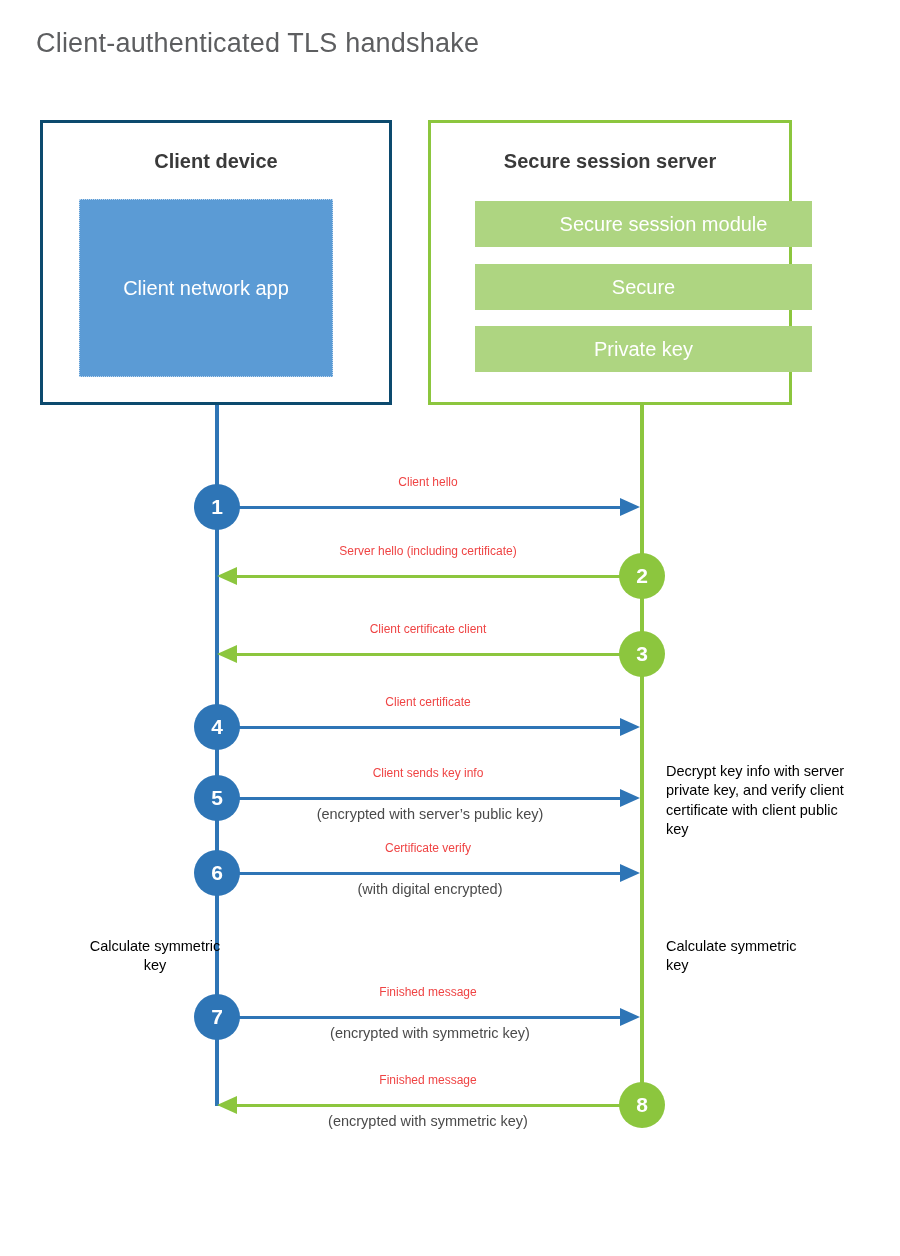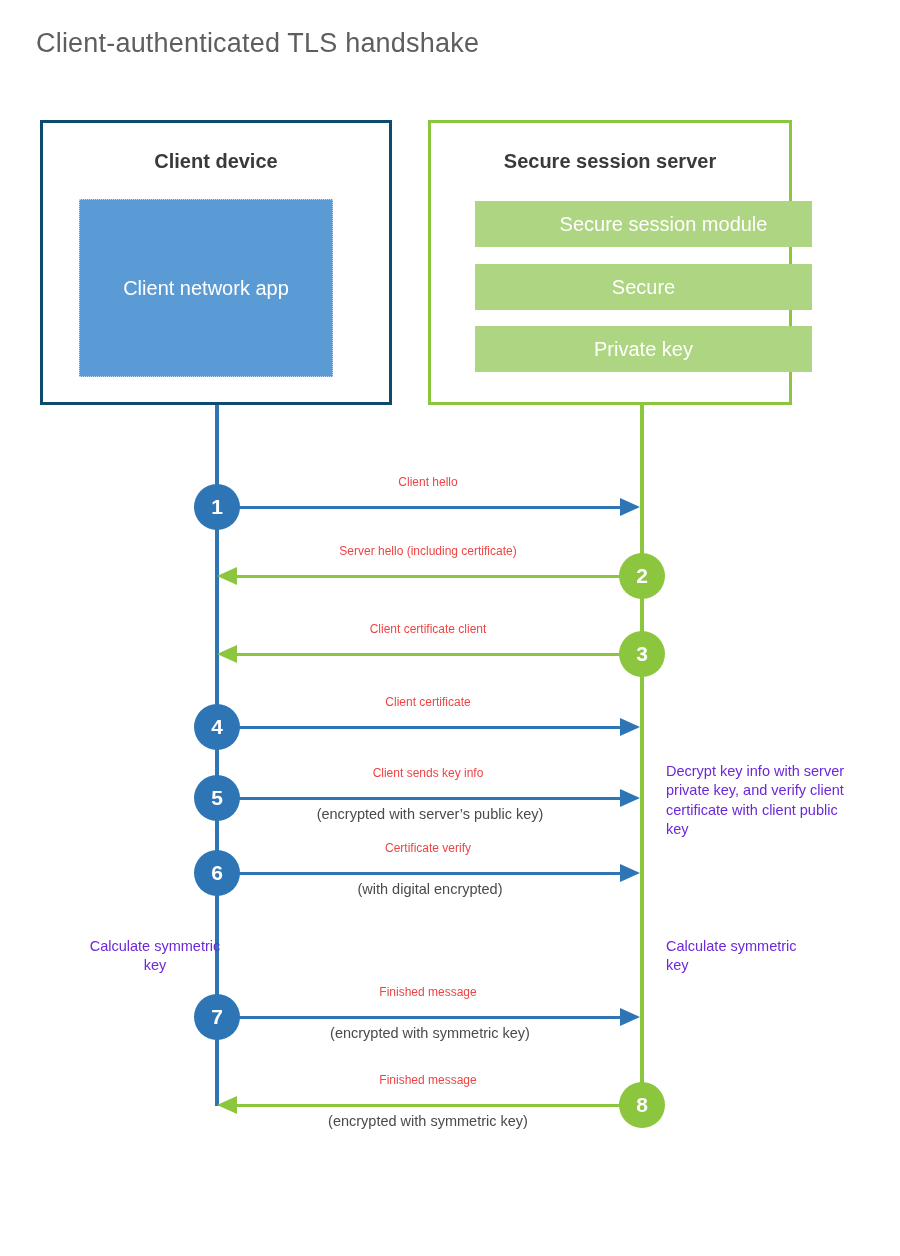--- a/index.html
+++ b/index.html
@@ -182,21 +182,21 @@
     white-space: nowrap;
   }
   .msg-sublabel.to-server { left: 220px; }
   .msg-sublabel.to-client { left: 218px; }
 
   
   .side-note {
     position: absolute;
     font-size: 14.5px;
     line-height: 1.33;
-    color: #6d28d9;
+    color: #000000;
   }
   #server-decrypt-note {
     left: 666px;
     top: 762px;
     width: 180px;
   }
   #client-calc-note {
     left: 80px;
     top: 937px;
     width: 150px;

